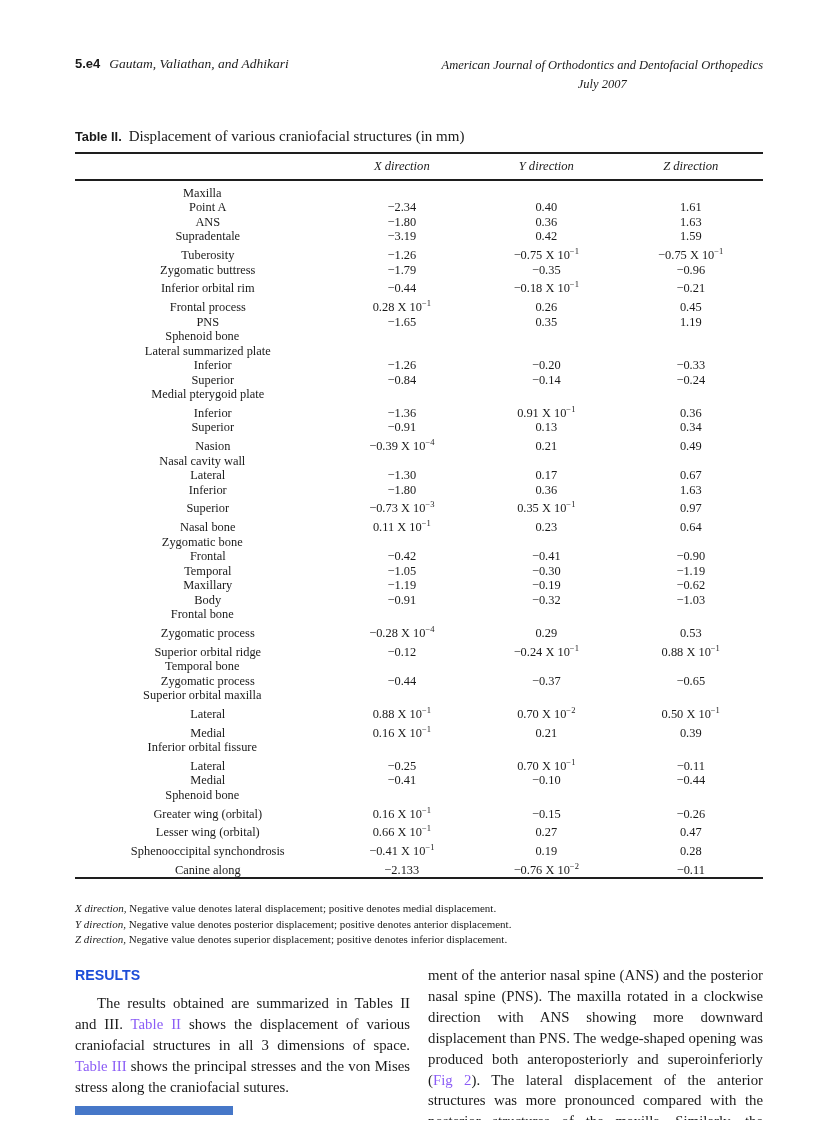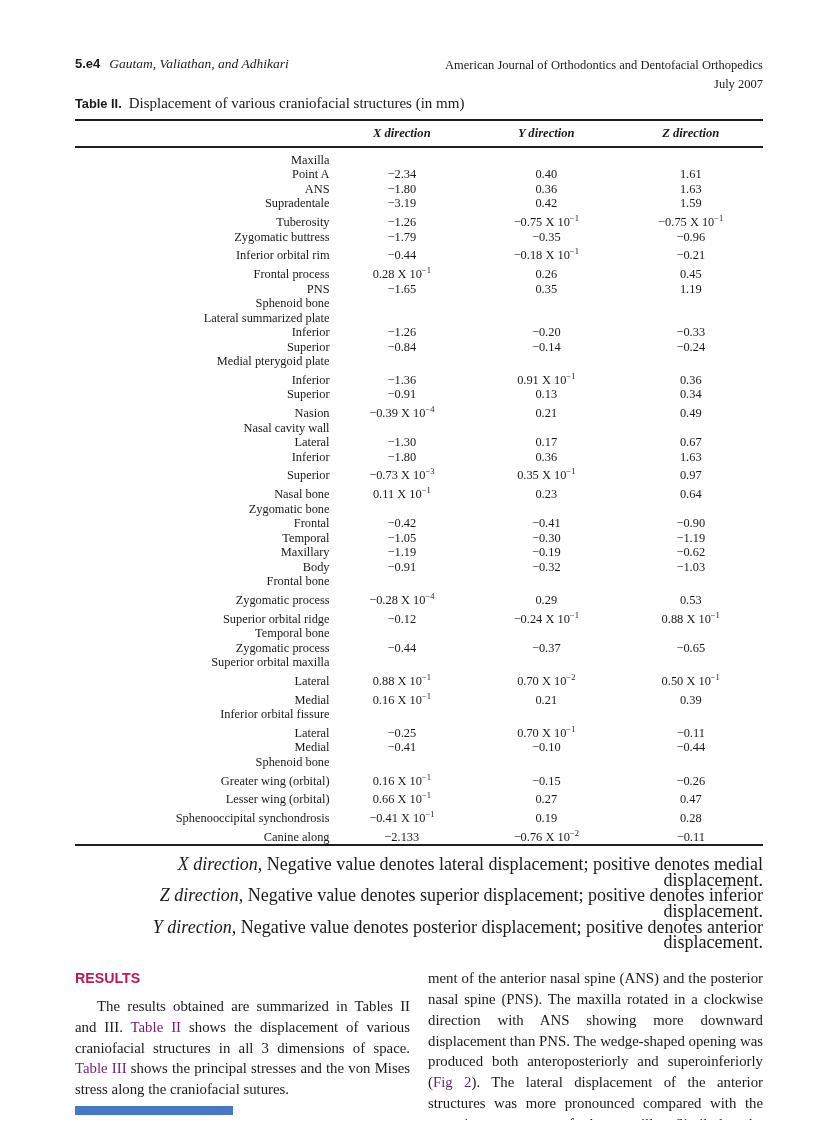--- a/index.html
+++ b/index.html
@@ -7,61 +7,61 @@
     position:relative; width:838px; height:1120px; background:#ffffff;
     color:#1a1a1a; font-family:"Liberation Serif", serif; overflow:hidden;
     margin:0 auto;
   }
   .content { position:absolute; left:75px; top:0; width:688px; }
 
   
   .page-header { display:flex; justify-content:space-between; align-items:flex-start; margin-top:56px; }
   .ph-left { font-size:13.5px; font-style:italic; white-space:nowrap; }
   .ph-pnum { font-style:normal; font-weight:bold; font-family:"Liberation Sans",sans-serif; font-size:13px; margin-right:9px; }
-  .ph-right { text-align:right; font-size:12.5px; line-height:1.55; }
-
-  
-  .tbl-title { font-size:15px; }
+  .ph-right { text-align:center; font-style:italic; font-size:12.5px; line-height:1.55; }
+
+  
+  .tbl-title { margin-top:33px; font-size:15px; }
   .tbl-label { font-family:"Liberation Sans",sans-serif; font-weight:bold; font-size:12.8px; margin-right:7px; }
 
   
   table.disp { width:100%; border-collapse:collapse; margin-top:7px; font-size:12.4px; }
   table.disp col.c-lbl { width:37%; }
   table.disp col.c-val { width:21%; }
   table.disp thead th {
-    font-style:italic; font-weight:bold; text-align:center;
+    font-style:italic; font-weight:normal; text-align:center;
     border-top:2px solid #1e1e1e; border-bottom:2px solid #1e1e1e;
     padding:5px 0 5px; font-size:12.6px;
   }
   table.disp thead th.h-lbl { text-align:left; }
   table.disp tbody { border-bottom:2px solid #1e1e1e; }
   table.disp tbody tr:first-child td { padding-top:5px; }
   table.disp td { line-height:14.55px; padding:0; vertical-align:baseline; }
-  td.lbl { text-align:right; white-space:nowrap;font-family:Liberation Serif, serif; }
+  td.lbl { text-align:center; white-space:nowrap;font-family:Liberation Serif, serif; }
   td.lbl.ind1 { padding-left:11px; }
   td.lbl.ind2 { padding-left:21px; }
   td.val { text-align:center; white-space:nowrap; }
   td.val sup { font-size:8.5px; }
 
   
-  .footnotes { margin-top:11px; font-size:18px; line-height:15.6px;text-align:right; }
+  .footnotes { margin-top:22px; font-size:11px; line-height:15.6px; }
   .fn-lead { font-style:italic; }
 
   
   .cols { display:flex; gap:18px; margin-top:17px; }
   .col { width:335px; font-size:14.8px; line-height:20.9px; text-align:justify; }
   .heading, .subheading {
-    font-family:"Liberation Sans",sans-serif; font-weight:bold; color:#be185d;
+    font-family:"Liberation Sans",sans-serif; font-weight:bold; color:#1d4ed8;
     margin:0 0 7px 0; text-align:left;
   }
   .heading { font-size:14.2px; }
   .subheading { font-size:13.6px; margin-top:20px; }
   p.body-para { margin:0; }
   p.ind { text-indent:22px; }
-  .link { color:#701a75; }
+  .link { color:#8b5cf6; }
 
   
   .bottom-bar { position:absolute; left:75px; top:1106px; width:158px; height:9px; background:#4677c8; }
 </style>
 </head>
 <body>
 
 <div class="page">
   <div class="content">
 
@@ -351,22 +351,22 @@
             <td class="lbl ind1">Canine along</td>
             <td class="val">−2.133</td>
             <td class="val">−0.76 X 10<sup>−2</sup></td>
             <td class="val">−0.11</td>
           </tr>
         </tbody>
     </table>
 
     <div class="footnotes">
         <div><span class="fn-lead">X direction,</span><span> Negative value denotes lateral displacement; positive denotes medial displacement.</span></div>
+        <div><span class="fn-lead">Y direction,</span><span> Negative value denotes posterior displacement; positive denotes anterior displacement.</span></div>
         <div><span class="fn-lead">Z direction,</span><span> Negative value denotes superior displacement; positive denotes inferior displacement.</span></div>
-        <div><span class="fn-lead">Y direction,</span><span> Negative value denotes posterior displacement; positive denotes anterior displacement.</span></div>
       </div>
 
     <div class="cols">
       <div class="col">
         <h2 class="heading">RESULTS</h2>
         <p class="body-para ind"><span>The results obtained are summarized in Tables II and III. </span><span class="link">Table II</span><span> shows the displacement of various craniofacial structures in all 3 dimensions of space. </span><span class="link">Table III</span><span> shows the principal stresses and the von Mises stress along the craniofacial sutures.</span></p>
         <h3 class="subheading">Displacement pattern</h3>
 
       </div>
       <div class="col">

